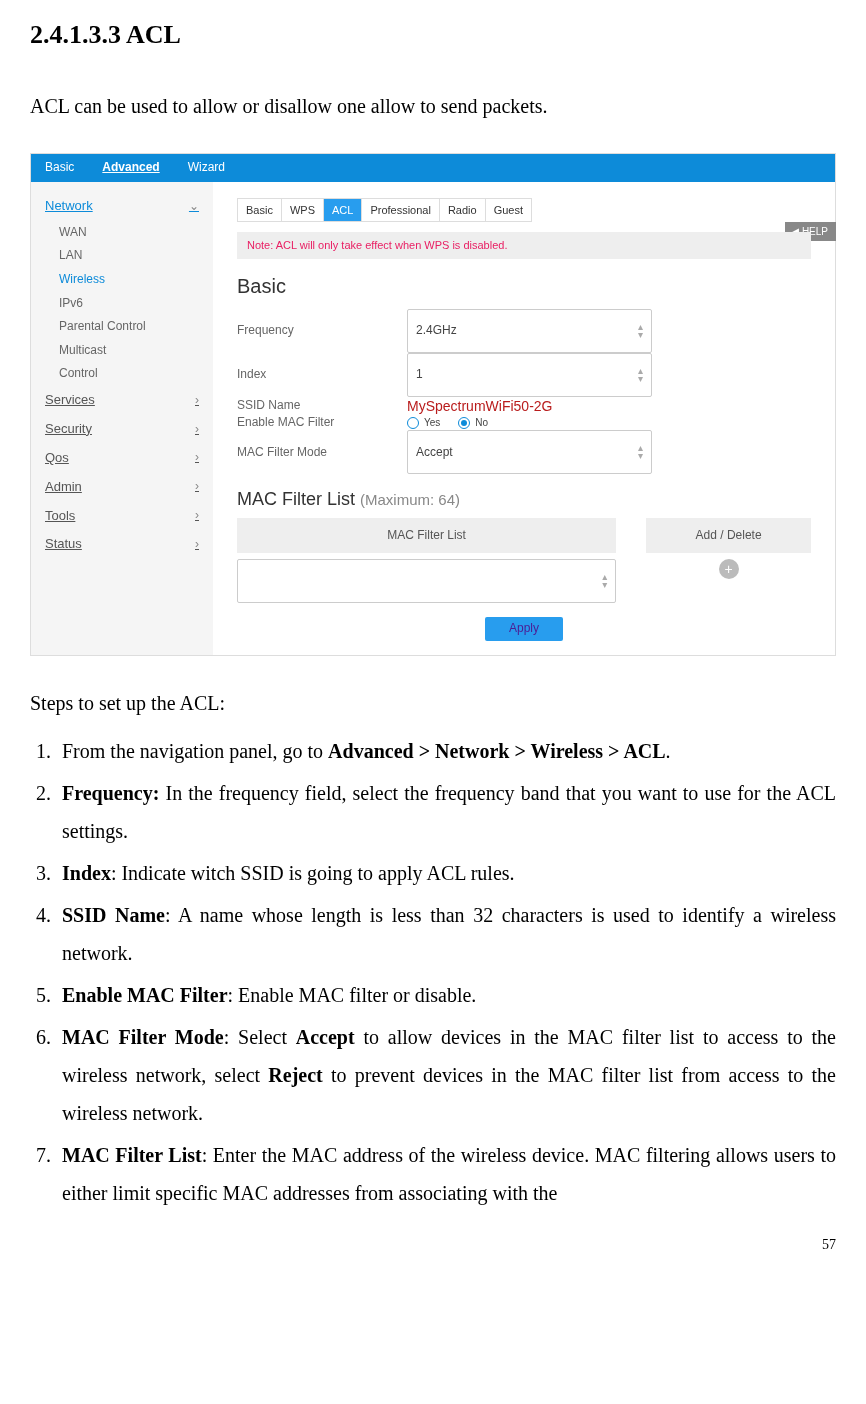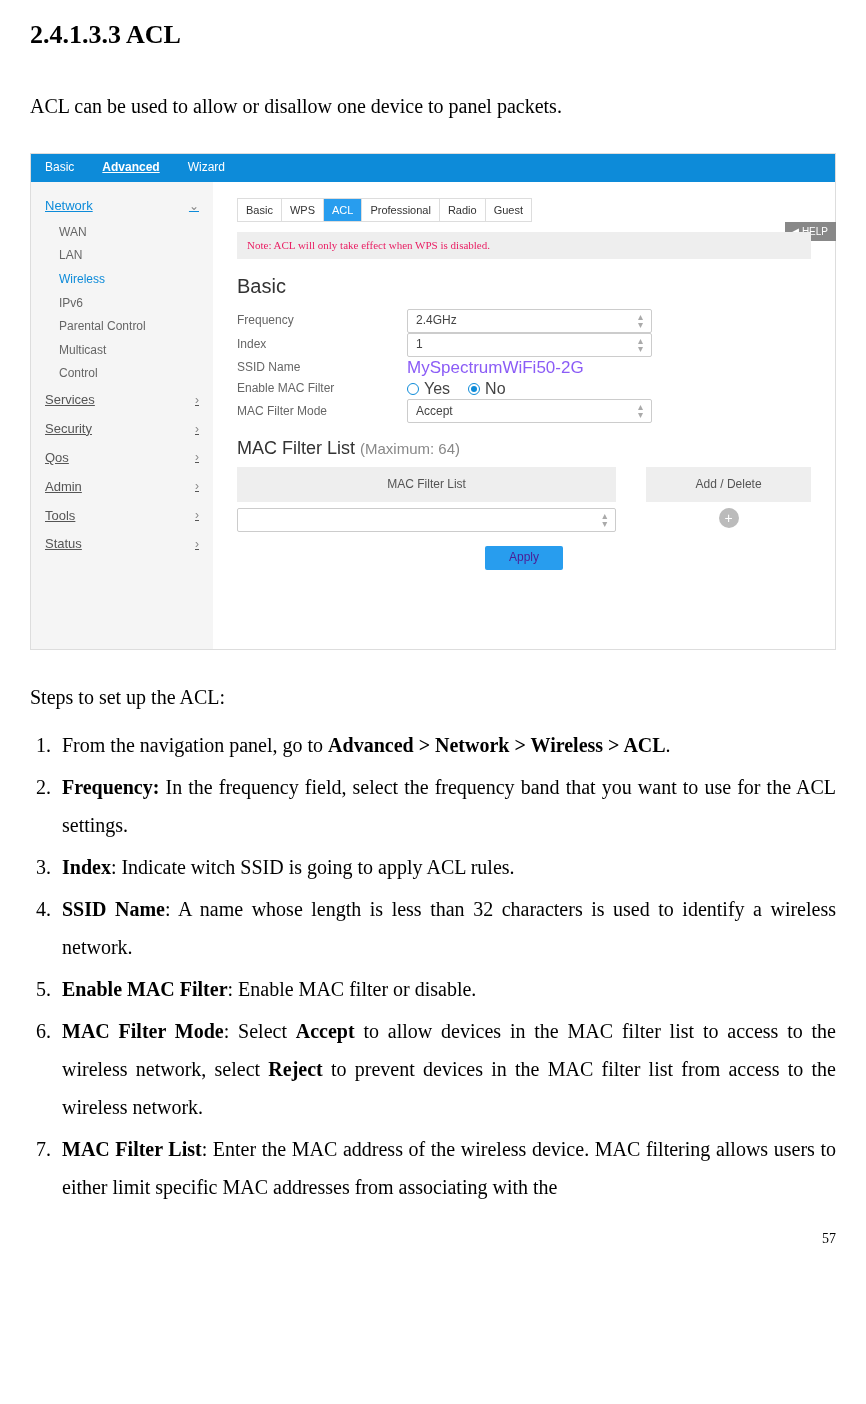--- a/index.html
+++ b/index.html
@@ -82,35 +82,35 @@
     .inner-tabs .itab { padding: 4px 8px; border-right: 1px solid #ddd; }
     .inner-tabs .itab:last-child { border-right: none; }
     .inner-tabs .itab.active { background: #289dee; color: #fff; }
     .help-tag {
       position: absolute; right: -1px; top: 40px;
       background: #888; color: #fff; padding: 3px 8px 3px 6px;
       font-size: 10px; display:flex; align-items:center; gap:3px;
     }
     .note-bar {
       background: #eee; color: #e91e63; padding: 6px 10px;
-      font-size: 11px; margin-bottom: 14px; font-family: Liberation Serif, serif;
+      font-size: 11px; margin-bottom: 14px;
     }
     .panel-title { font-size: 20px; color: #333; margin: 6px 0 10px 0; font-weight: normal; }
     .panel-subtitle { font-size: 18px; color: #333; margin: 14px 0 6px 0; font-weight: normal; }
     .panel-subtitle .muted { color: #888; font-size: 15px; }
     .form-row { display: flex; align-items: center; margin: 0 0; }
     .form-label { width: 170px; color: #666; font-size: 12px; }
     .sel {
       width: 245px; display: inline-flex; justify-content: space-between; align-items: center;
-      border: 1px solid #ccc; padding: 3px 8px; background: #fff; font-size: 12px; color: #444;
+      border: 1px solid #ccc; padding: 13px 8px; background: #fff; font-size: 12px; color: #444;
       border-radius: 2px;
     }
     .sel .updown { color:#aaa; font-size:10px; line-height:8px; display:flex; flex-direction:column; }
-    .ssid-value { font-size: 17px; color: #8b5cf6; }
-    .radio-group { display: flex; gap: 18px; align-items: center; font-size: 16px; color: #444; }
+    .ssid-value { font-size: 14px; color: #b91c1c; }
+    .radio-group { display: flex; gap: 18px; align-items: center; font-size: 10px; color: #444; }
     .radio-c { width:12px; height:12px; border:1px solid #0d8bd9; border-radius:50%; display:inline-flex; align-items:center; justify-content:center; margin-right:5px; }
     .radio-c.sel-on::after { content:""; width:6px; height:6px; background:#0d8bd9; border-radius:50%; }
     .filter-table {
       display: flex; margin-top: 4px; gap: 30px;
     }
     .filter-table .col { background:#eee; text-align:center; padding:10px 0; font-size:12px; color:#555; }
     .filter-table .col1 { flex: 2.3; }
     .filter-table .col2 { flex: 1; }
     .filter-row { display:flex; gap:30px; margin-top:6px; }
     .filter-row .cell { text-align:center; }
@@ -121,21 +121,21 @@
     .apply-btn {
       display:block; margin:14px auto 0 auto; background:#289dee; color:#4c1d95;
       padding:4px 24px; font-size:12px; text-align:center; width:fit-content; border-radius:2px;
     }
   </style>
 </head>
 <body>
 
 <h2 class="section-heading">2.4.1.3.3 ACL</h2>
 
-<p class="intro">ACL can be used to allow or disallow one device to panel packets.</p>
+<p class="intro">ACL can be used to allow or disallow one allow to send packets.</p>
 
 <div class="screenshot">
   <div class="top-tabs">
     <div class="tab-item">Basic</div>
     <div class="tab-item active">Advanced</div>
     <div class="tab-item">Wizard</div>
   </div>
   <div class="main-area">
     <div class="sidebar">
       <div class="group-header active">

